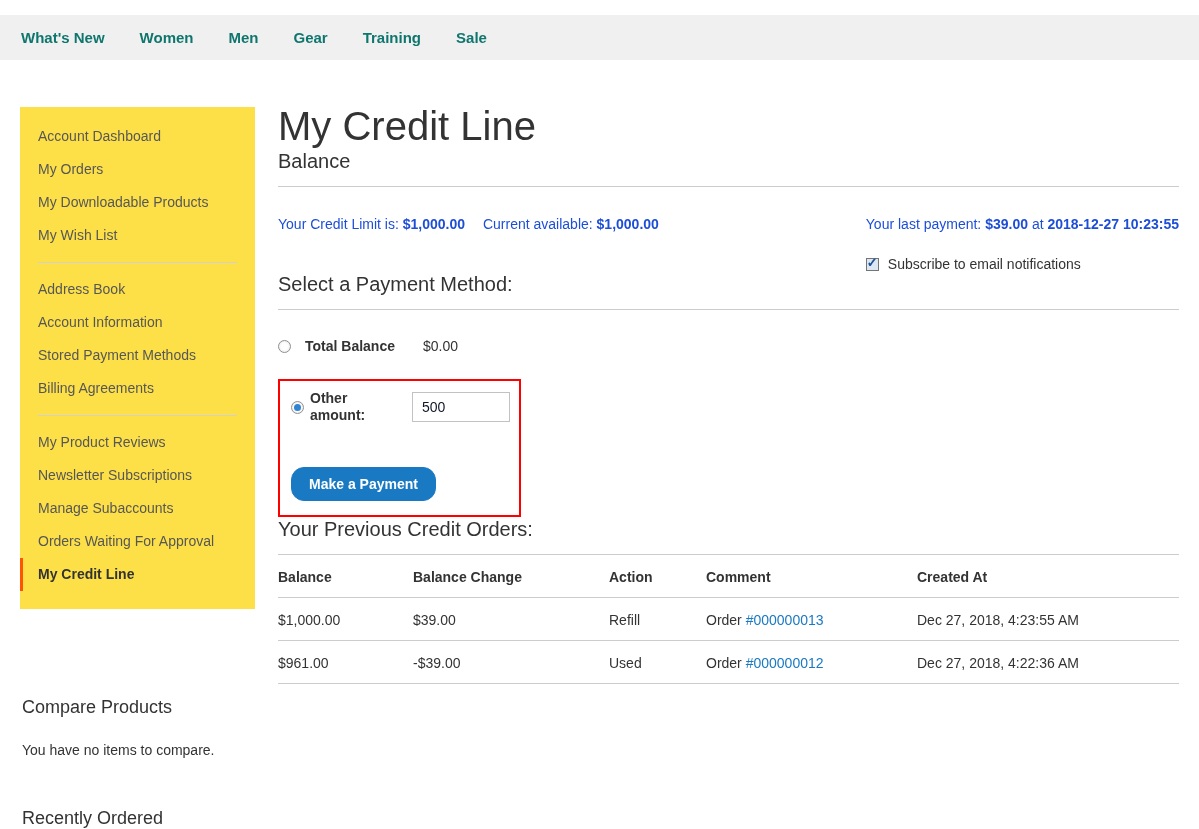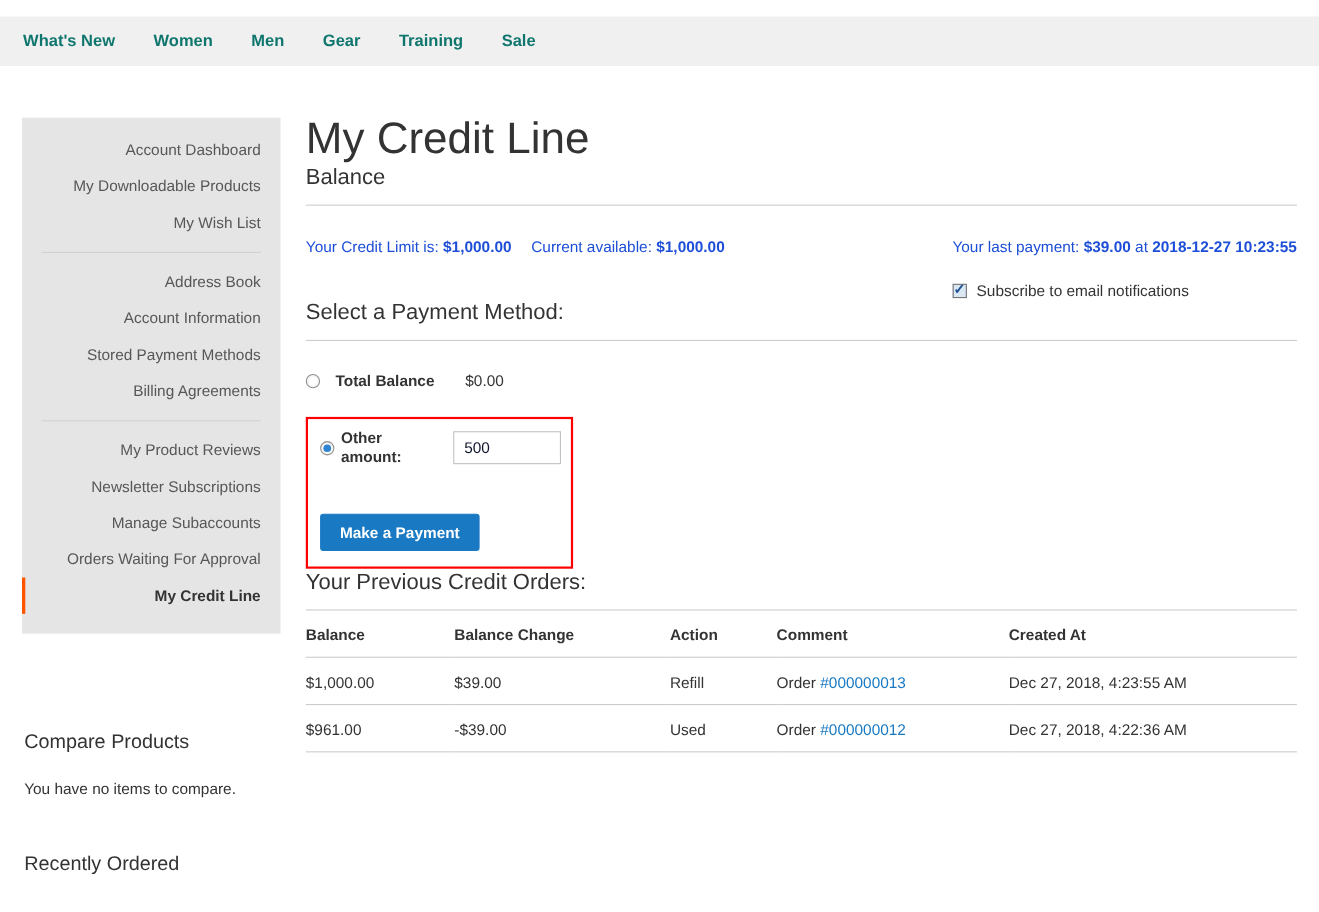--- a/index.html
+++ b/index.html
@@ -19,21 +19,21 @@
   .top-nav a {
     font-size: 15px; font-weight: 700; color: #0f766e; margin-right: 35px;
   }
 
   
   .page-wrap { display: flex; padding: 0 20px; margin-top: 47px; }
   .left-col { width: 235px; flex-shrink: 0; }
   .main-col { flex: 1; margin-left: 23px; min-width: 0; }
 
   
-  .sidebar { background: #e5e5e5; padding: 13px 0 18px; text-align: right; }
+  .sidebar { background: #fde047; padding: 13px 0 18px; }
   .sidebar a {
     display: block; padding: 9px 18px; color: #575757; font-size: 14px; line-height: 15px;
   }
   .sidebar a.active {
     color: #333; font-weight: 700; border-left: 3px solid #ff5501; padding-left: 15px;
   }
   .sidebar .divider { border-top: 1px solid #d1d1d1; margin: 10px 18px; }
 
   .compare-block { margin-top: 88px; padding-left: 2px; }
   .aside-title { font-size: 18px; font-weight: 400; color: #333; }
@@ -86,21 +86,21 @@
   .other-row { display: flex; align-items: center; }
   .other-row .radio { margin-left: 3px; }
   .other-label { font-weight: 700; margin-left: 6px; width: 66px; line-height: 17px; }
   .other-input {
     margin-left: 36px; width: 98px; height: 30px; border: 1px solid #c2c2c2;
     font-family: "Liberation Sans", sans-serif; font-size: 14px; color: #0f172a;
     padding: 0 9px; background: #fff;
   }
   .pay-button {
     margin: 43px 0 0 3px; display: inline-block; background: #1979c3; color: #fff;
-    border: 1px solid #1979c3; border-radius: 3px; font-family: "Liberation Sans", sans-serif;
+    border: 1px solid #1979c3; border-radius: 13px; font-family: "Liberation Sans", sans-serif;
     font-size: 14px; font-weight: 700; padding: 8px 17px; cursor: pointer;
   }
 
   
   table.orders { width: 100%; border-collapse: collapse; margin-top: 0; }
   table.orders th, table.orders td {
     text-align: left; padding: 14px 10px 12px 0; border-bottom: 1px solid #ccc;
     font-size: 14px; color: #333;
   }
   table.orders th { font-weight: 700; }
@@ -121,20 +121,21 @@
   <a href="#">Gear</a>
   <a href="#">Training</a>
   <a href="#">Sale</a>
 </nav>
 
 <div class="page-wrap">
 
   <div class="left-col">
     <div class="sidebar">
       <a href="#">Account Dashboard</a>
+      <a href="#">My Orders</a>
       <a href="#">My Downloadable Products</a>
       <a href="#">My Wish List</a>
       <div class="divider"></div>
       <a href="#">Address Book</a>
       <a href="#">Account Information</a>
       <a href="#">Stored Payment Methods</a>
       <a href="#">Billing Agreements</a>
       <div class="divider"></div>
       <a href="#">My Product Reviews</a>
       <a href="#">Newsletter Subscriptions</a>

